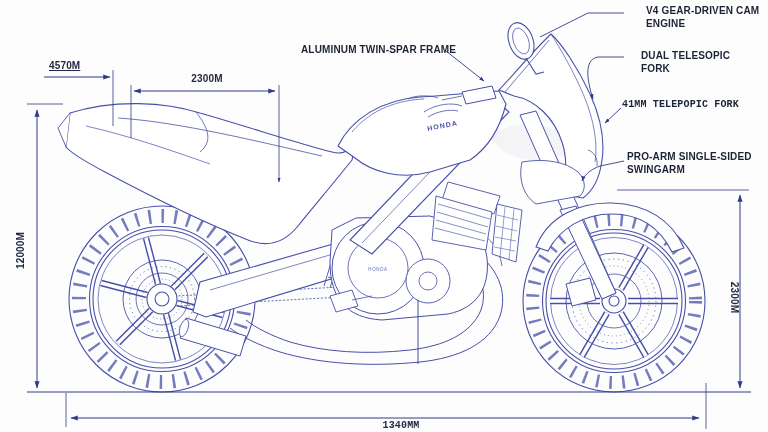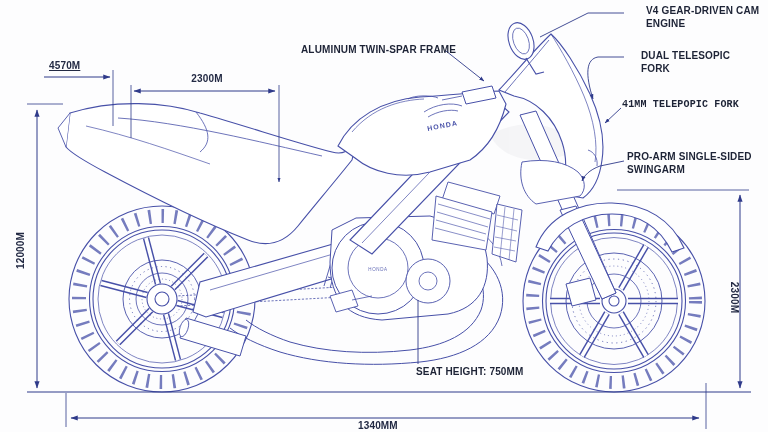--- a/index.html
+++ b/index.html
@@ -239,25 +239,24 @@
 <div class="lbl" style="left:646px;top:5px;width:142px;">V4 GEAR-DRIVEN CAM ENGINE</div>
 
 <div class="lbl nowrap" style="left:301px;top:44px;width:148px;text-align:left;">ALUMINUM TWIN-SPAR FRAME</div>
 
 <div class="lbl" style="left:602px;top:50px;width:112px;margin-left:39px;">DUAL TELESOPIC FORK</div>
 
 <div class="lbl nowrap" style="left:622px;top:99px;width:144px;font-family:Liberation Mono, monospace;">41MM TELEPOPIC FORK</div>
 
 <div class="lbl" style="left:627px;top:151px;width:148px;">PRO-ARM SINGLE-SIDED SWINGARM</div>
 
-<div class="lbl nowrap" style="left:416px;top:366px;">SEAT HEIGHT: 750MM</div>
 
 <div class="lbl dim nowrap" style="left:49px;top:60px;text-decoration:underline;">4570M</div>
 
 <div class="lbl dim nowrap" style="left:185px;top:73px;width:44px;text-align:center;">2300M</div>
 
 <div class="lbl dim nowrap rot-ccw" style="left:-14px;top:244px;width:70px;height:13px;text-align:center;">12000M</div>
 
 <div class="lbl dim nowrap rot-cw" style="left:711px;top:291px;width:44px;height:13px;text-align:center;">2300M</div>
 
-<div class="lbl dim nowrap" style="left:358px;top:420px;width:56px;text-align:left;">1340MM</div>
+<div class="lbl dim nowrap" style="left:373px;top:420px;width:56px;text-align:center;font-family:Liberation Mono, monospace;">1340MM</div>
 
 </div>
 
 </body></html>

